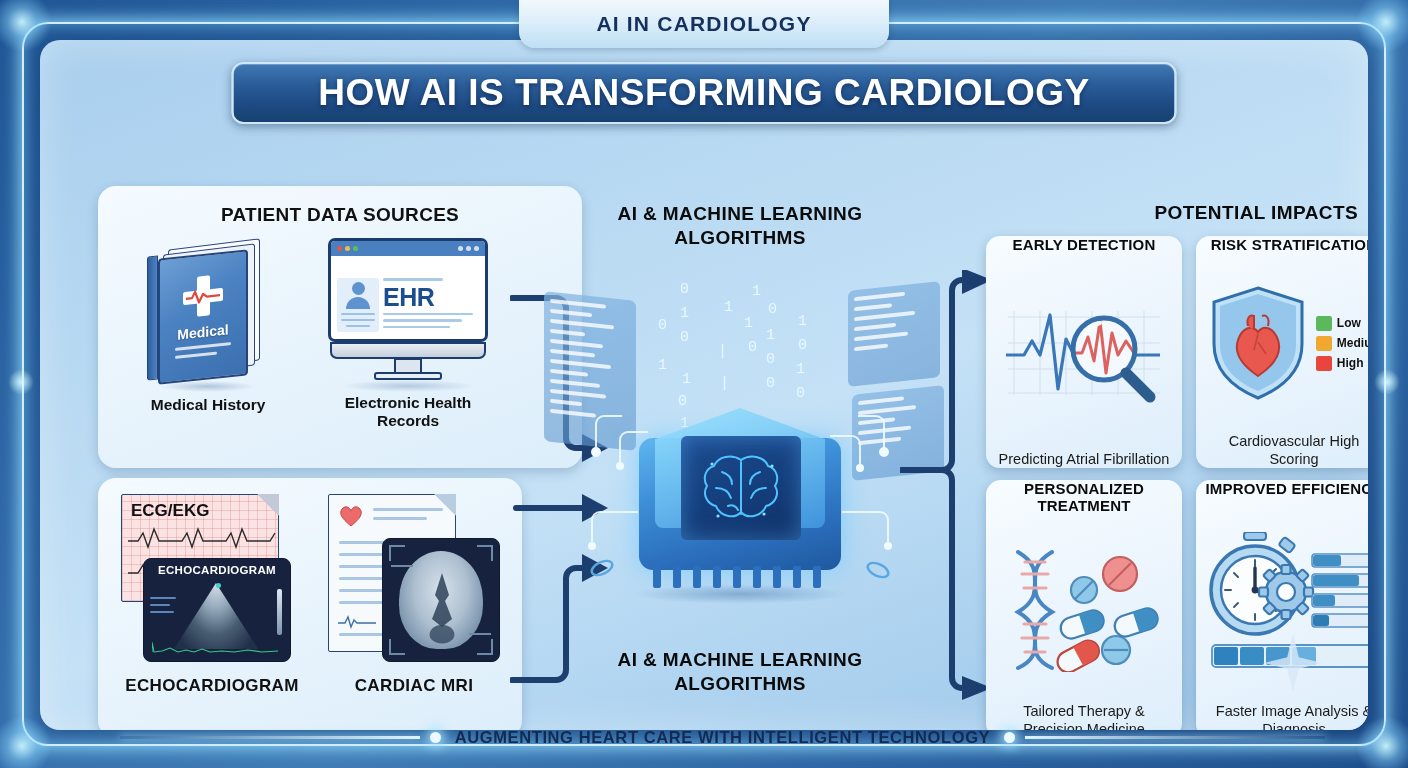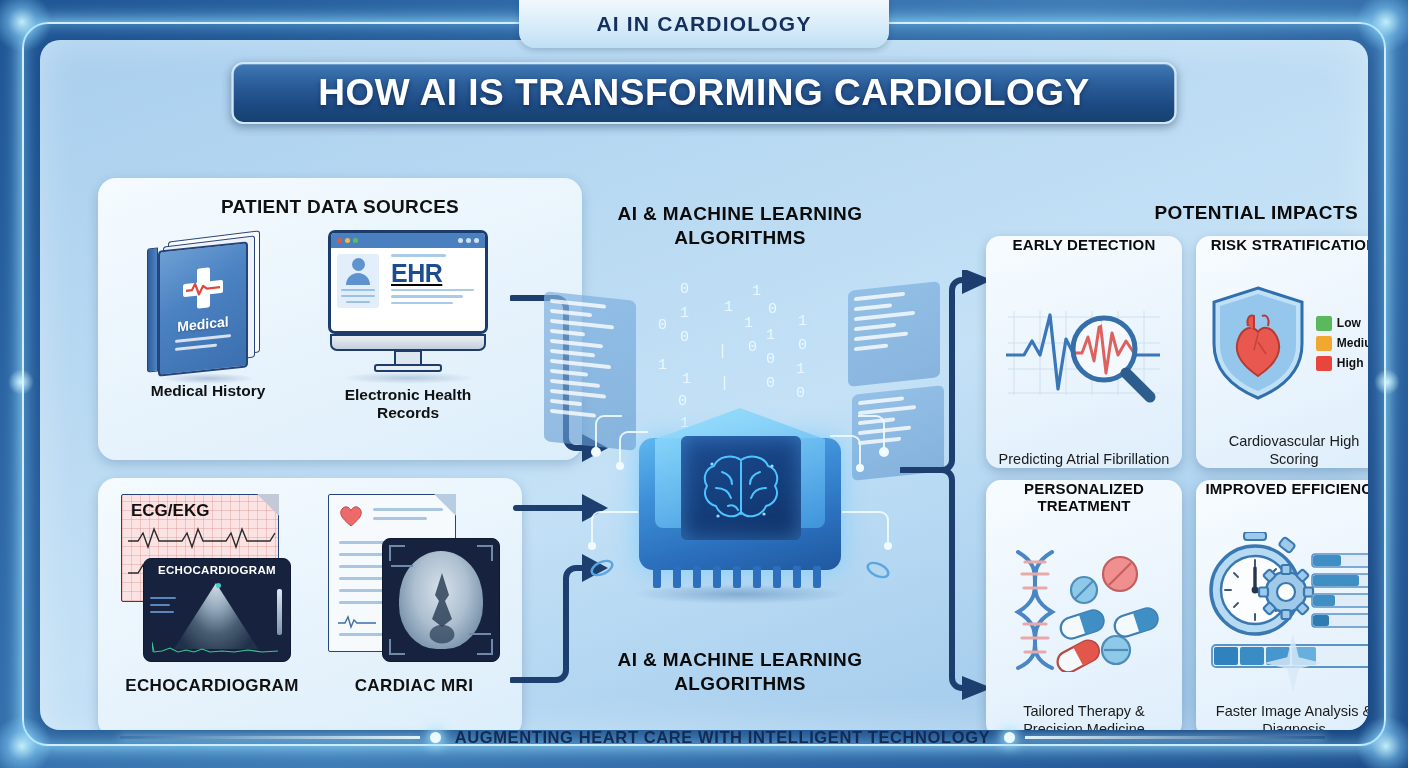--- a/index.html
+++ b/index.html
@@ -84,36 +84,36 @@
     background: linear-gradient(160deg, #f5fbff 0%, #e7f3fc 55%, #dceefb 100%);
     border-radius: 18px;
     box-shadow: 0 4px 12px rgba(20,55,100,.22);
   }
   .panel-title {
     text-align: center; font-weight: bold; color: #111;
     letter-spacing: .3px;
   }
 
   
-  #panel-data-sources { left: 58px;  top: 138px; width: 484px; height: 282px; }
+  #panel-data-sources { left: 58px;  top: 146px; width: 484px; height: 282px; }
   #panel-imaging      { left: 58px;  top: 438px; width: 424px; height: 260px; }
 
   .sec-heading {
     position: absolute; text-align: center; font-weight: bold;
     color: #0b0b0b; letter-spacing: .4px;
   }
 
   
   .item-col {
     position: absolute; display: flex; flex-direction: column;
     align-items: center;
   }
   .item-caption {
     text-align: center; font-size: 15.5px; font-weight: bold;
-    color: #111; line-height: 1.15; margin-top: 6px;
+    color: #111; line-height: 1.15; margin-top: 12px;
   }
   .item-caption.small-caps {
     font-size: 17px; letter-spacing: .4px;
   }
 
   
   .book { position: relative; width: 112px; height: 142px; }
   .book .pages {
     position: absolute; left: 16px; top: 2px; width: 92px; height: 122px;
     background: #fbfcfe; border: 1.5px solid #27457a; border-radius: 3px;
@@ -165,21 +165,21 @@
     overflow: hidden;
   }
   .monitor .titlebar {
     height: 15px; background: #4a80c0; display: flex; align-items: center;
     padding: 0 6px; justify-content: space-between;
   }
   .dots { display: flex; gap: 3px; }
   .dots i { width: 5px; height: 5px; border-radius: 50%; display: block; }
   .dots i.r { background: #e2574c; } .dots i.y { background: #f2bb42; } .dots i.g { background: #58c05a; }
   .dots.right i { background: #cfe2f5; }
-  .monitor .body { display: flex; padding: 6px 6px 0 6px; gap: 12px; text-decoration: underline; }
+  .monitor .body { display: flex; padding: 22px 6px 0 6px; gap: 4px; }
   .avatar-card {
     width: 42px; background: #e3eefb; border-radius: 3px; padding: 4px 3px;
     display: flex; flex-direction: column; align-items: center;
   }
   .avatar-card .head { width: 13px; height: 13px; border-radius: 50%; background: #5e93cf; }
   .avatar-card .torso { width: 24px; height: 12px; border-radius: 12px 12px 0 0; background: #5e93cf; margin-top: 2px; }
   .avatar-card .ln { width: 34px; height: 2.5px; background: #9cc1e6; margin-top: 3.5px; border-radius: 2px; }
   .ehr-right { flex: 1; }
   .ehr-right .ln { height: 2.5px; background: #a9cae8; border-radius: 2px; margin-bottom: 4px; }
   .ehr-word {

